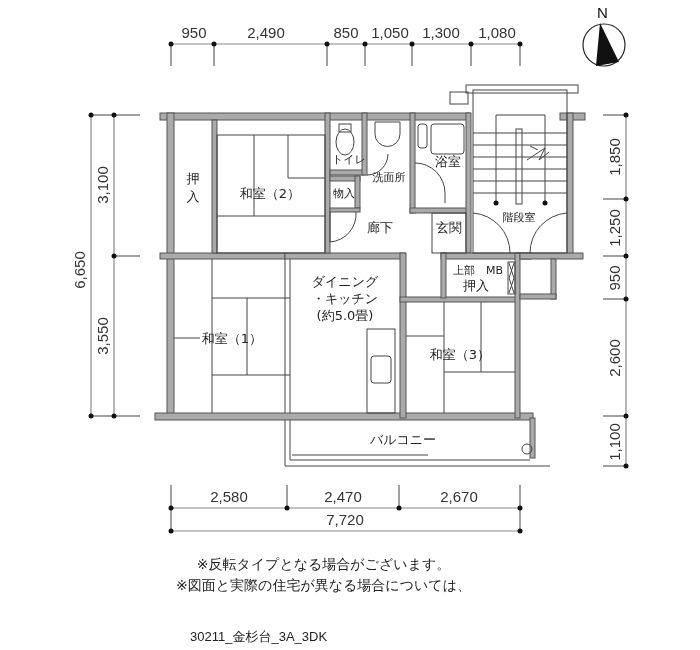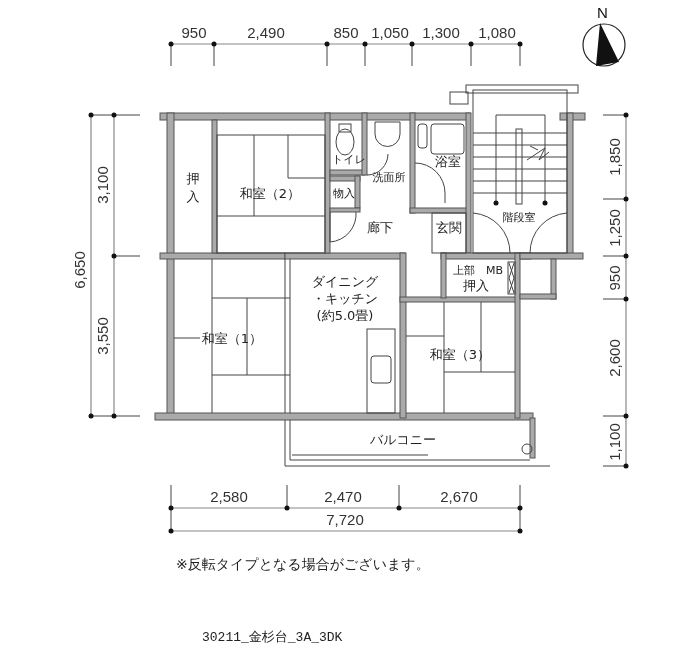--- a/index.html
+++ b/index.html
@@ -7,21 +7,21 @@
   svg{position:absolute;left:0;top:0;}
   .dim{font-family:"Liberation Sans",sans-serif;font-size:15px;fill:#333;}
   .lbl{font-family:"DejaVu Sans",sans-serif;font-size:13px;fill:#222;}
   .lbl-s{font-family:"DejaVu Sans",sans-serif;font-size:11px;fill:#222;}
   .wall{fill:#aaa;stroke:#555;stroke-width:1;}
   .thin{stroke:#444;stroke-width:1;fill:none;}
   .dline{stroke:#888;stroke-width:1.2;fill:none;}
   .dot{fill:#111;}
   .notes{position:absolute;left:176px;top:554px;font-size:14px;line-height:21px;color:#222;font-family:"DejaVu Sans",sans-serif;}
   .notes div{white-space:nowrap;text-align:center;}
-  .code{position:absolute;left:202px;top:628px;font-size:13px;color:#222;font-family:Liberation Mono, monospace;}
+  .code{position:absolute;left:190px;top:628px;font-size:13px;color:#222;font-family:Liberation Sans, sans-serif;}
 </style>
 </head>
 <body>
 
 <svg width="700" height="650" viewBox="0 0 700 650">
 
   <g>
     <line class="dline" x1="171" y1="44" x2="520" y2="44"></line>
     <g class="thin">
       <line x1="171" y1="44" x2="171" y2="66"></line>
@@ -237,14 +237,15 @@
     <text class="lbl" x="345" y="303" text-anchor="middle">・キッチン</text>
     <text class="lbl" x="345" y="320" text-anchor="middle">(約5.0畳)</text>
     <text class="lbl" x="232" y="343" text-anchor="middle">和室（1）</text>
     <text class="lbl" x="460" y="359" text-anchor="middle">和室（3）</text>
     <text class="lbl" x="403" y="444" text-anchor="middle">バルコニー</text>
   </g>
 </svg>
 
 <div class="notes">
   <div>※反転タイプとなる場合がございます。</div>
+  <div>※図面と実際の住宅が異なる場合については、</div>
 </div>
 <div class="code">30211_金杉台_3A_3DK</div>
 
 </body></html>

